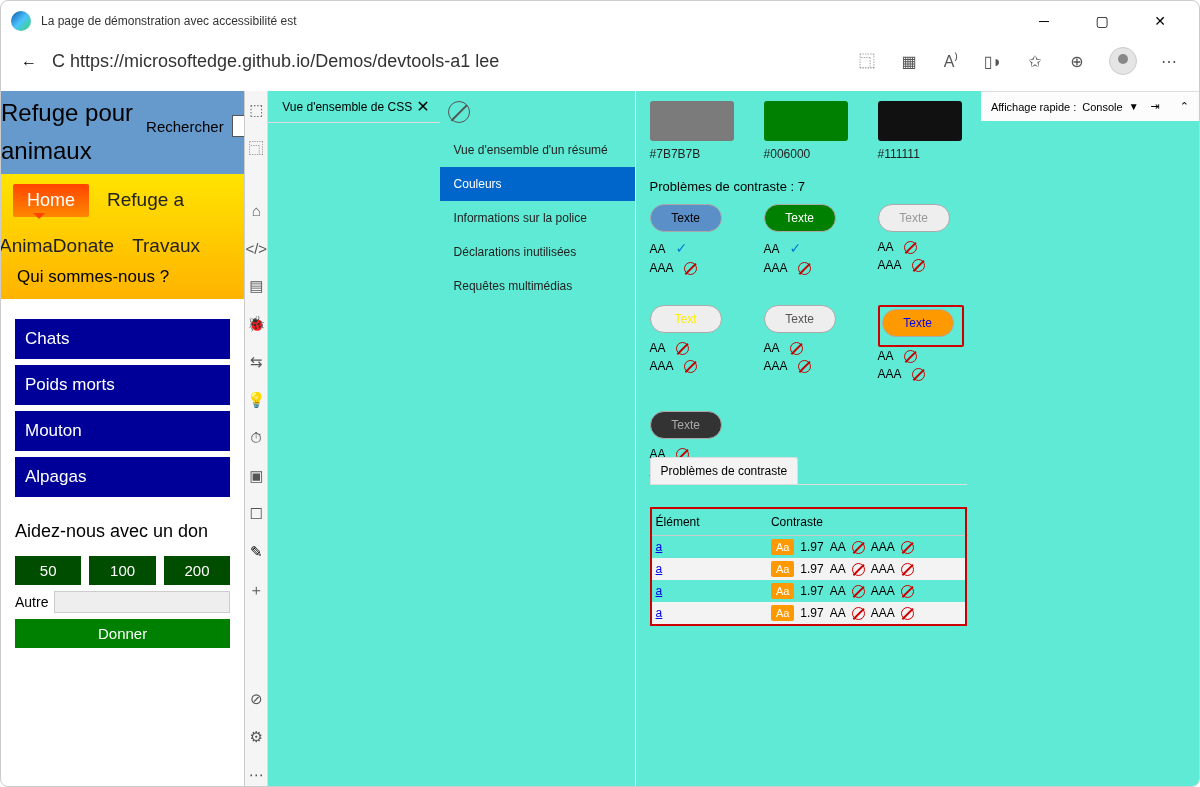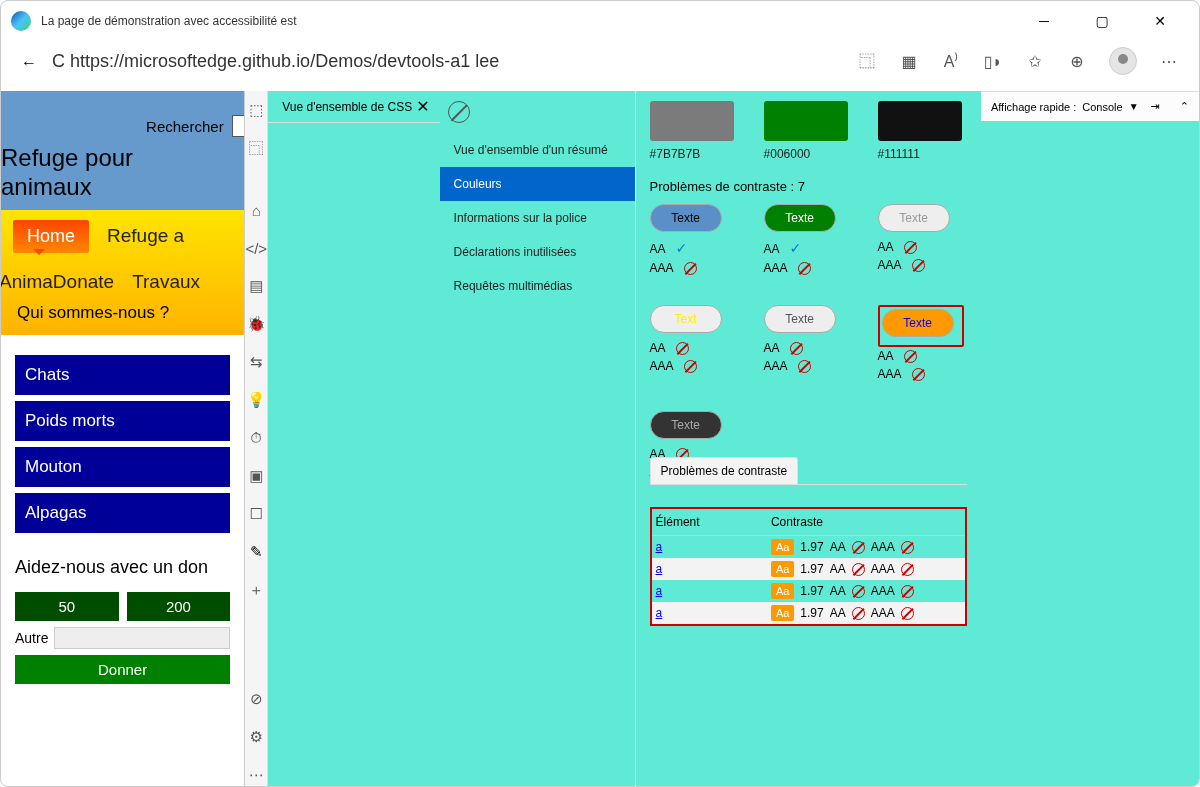--- a/index.html
+++ b/index.html
@@ -133,21 +133,21 @@
       </div>
     <div class="url-icon">⋯</div>
   </div>
 </div>
 
 <div class="main">
 
   <div class="page">
     <div class="page-header">
       <div style="display:flex; align-items:flex-start;">
-        <div style="flex:0 0 auto;margin-top:45px;">
+        <div style="flex:0 0 auto;">
           <div class="page-title">Refuge pour</div>
         </div>
         <div class="search-row" style="flex:1; padding-top:16px;">
           <div class="search-label">Rechercher</div>
           <input class="search-input" style="">
         </div>
       </div>
       <div class="page-title">animaux</div>
     </div>
     <div class="nav">
@@ -163,20 +163,21 @@
     <div class="sidebar-list" id="cat-list">
         <div class="sidebar-item">Chats</div>
         <div class="sidebar-item">Poids morts</div>
         <div class="sidebar-item">Mouton</div>
         <div class="sidebar-item">Alpagas</div>
       </div>
     <div class="donate">
       <div class="donate-title">Aidez-nous avec un don</div>
       <div class="donate-row" id="donate-row">
           <div class="donate-btn">50</div>
+          <div class="donate-btn">100</div>
           <div class="donate-btn">200</div>
         </div>
       <div class="donate-other">
         <div class="donate-other-label">Autre</div>
         <div class="donate-other-input"></div>
       </div>
       <div class="donate-submit">Donner</div>
     </div>
   </div>
 

